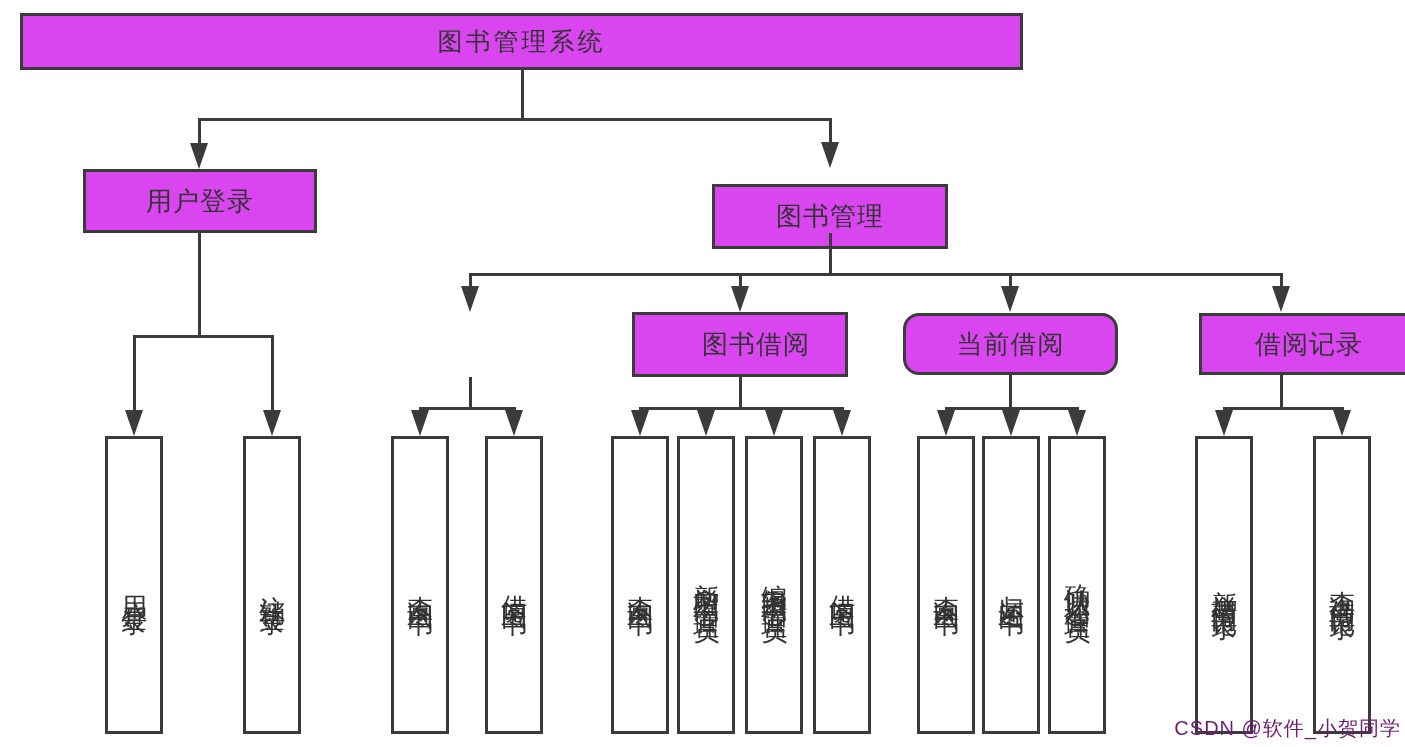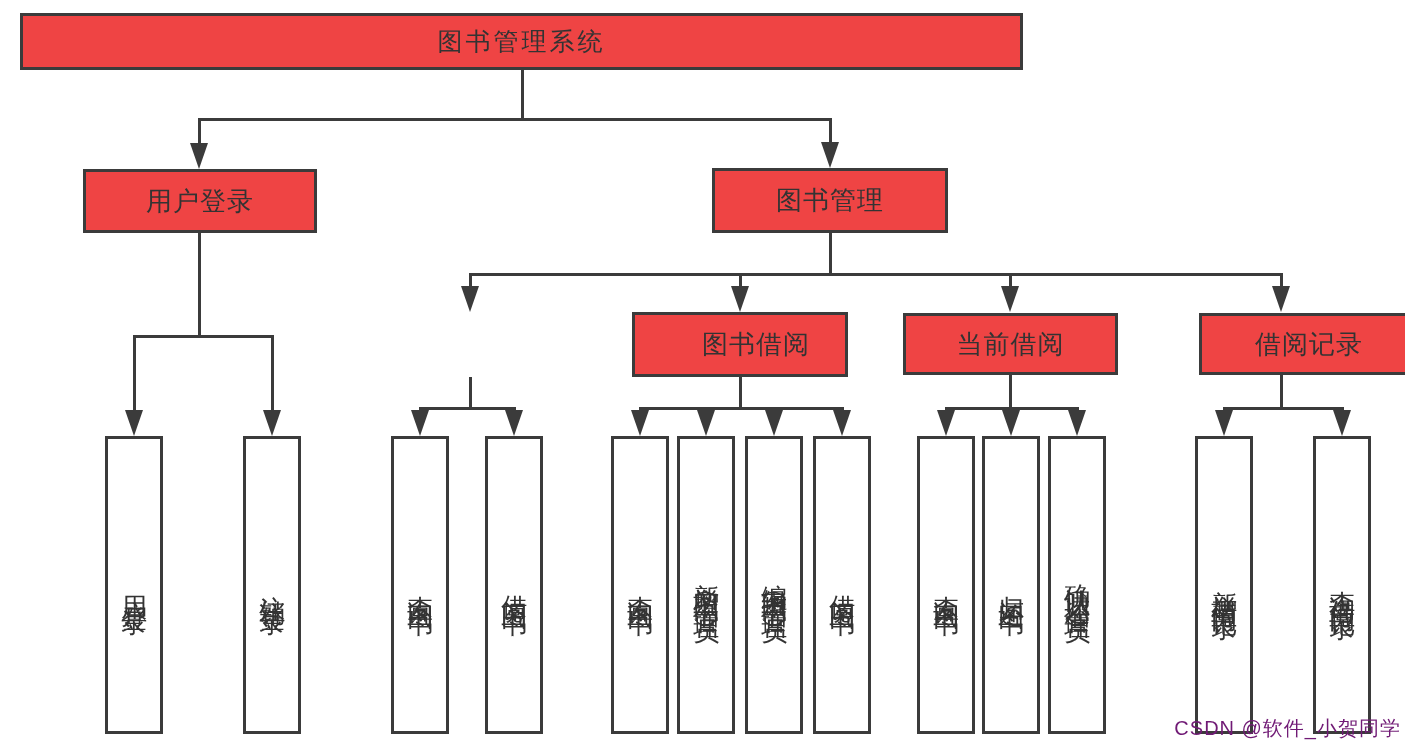--- a/index.html
+++ b/index.html
@@ -1,21 +1,21 @@
 <!DOCTYPE html>
 <html><head>
 <meta charset="utf-8">
 <style>
   html,body{margin:0;padding:0;background:#fff;}
   .canvas{
     position:relative;width:1405px;height:747px;background:#ffffff;
     font-family:"Liberation Sans",sans-serif;overflow:hidden;
   }
   .node{
-    position:absolute;box-sizing:border-box;background:#ef4444;
+    position:absolute;box-sizing:border-box;background:#d946ef;
     border:3px solid #3b3b3b;display:flex;align-items:center;justify-content:center;
     color:#333333;font-size:26px;letter-spacing:1px;white-space:nowrap;
   }
   .leaf{
     position:absolute;box-sizing:border-box;background:#ffffff;
     border:3px solid #3b3b3b;display:flex;align-items:center;justify-content:center;
     color:#333333;width:58px;top:436px;height:298px;
   }
   .vtext{
     writing-mode:vertical-rl;text-orientation:mixed;
@@ -45,21 +45,21 @@
   <div class="vline" style="left:521px;top:70px;height:48px;"></div>
   <div class="hline" style="left:198px;top:118px;width:633px;"></div>
   <div class="vline" style="left:198px;top:118px;height:30px;"></div>
   <div class="arrowhead" style="left:190px;top:143px;"></div>
   <div class="vline" style="left:829px;top:118px;height:30px;"></div>
   <div class="arrowhead" style="left:821px;top:142px;"></div>
 
   <div class="node" style="left:83px;top:169px;width:234px;height:64px;">
     <span>用户登录</span>
   </div>
-  <div class="node" style="left:712px;top:168px;width:236px;height:65px;">
+  <div class="node" style="left:712px;top:184px;width:236px;height:65px;">
     <span>图书管理</span>
   </div>
 
   <div class="vline" style="left:198px;top:233px;height:102px;"></div>
   <div class="hline" style="left:133px;top:335px;width:140px;"></div>
   <div class="vline" style="left:133px;top:335px;height:78px;"></div>
   <div class="arrowhead" style="left:125px;top:410px;"></div>
   <div class="vline" style="left:271px;top:335px;height:78px;"></div>
   <div class="arrowhead" style="left:263px;top:410px;"></div>
 
@@ -70,21 +70,21 @@
   <div class="vline" style="left:739px;top:273px;height:18px;"></div>
   <div class="arrowhead" style="left:731px;top:286px;"></div>
   <div class="vline" style="left:1009px;top:273px;height:18px;"></div>
   <div class="arrowhead" style="left:1001px;top:286px;"></div>
   <div class="vline" style="left:1280px;top:273px;height:18px;"></div>
   <div class="arrowhead" style="left:1272px;top:286px;"></div>
 
   <div class="node" style="left:632px;top:312px;width:216px;height:65px;padding-left:32px;">
     <span>图书借阅</span>
   </div>
-  <div class="node" style="left:903px;top:313px;width:215px;height:62px;">
+  <div class="node" style="left:903px;top:313px;width:215px;height:62px;border-radius:16px;">
     <span>当前借阅</span>
   </div>
   <div class="node" style="left:1199px;top:313px;width:220px;height:62px;">
     <span>借阅记录</span>
   </div>
 
   <div class="vline" style="left:469px;top:377px;height:30px;"></div>
   <div class="hline" style="left:419px;top:407px;width:97px;"></div>
   <div class="vline" style="left:419px;top:407px;height:8px;"></div>
   <div class="arrowhead" style="left:411px;top:410px;"></div>

